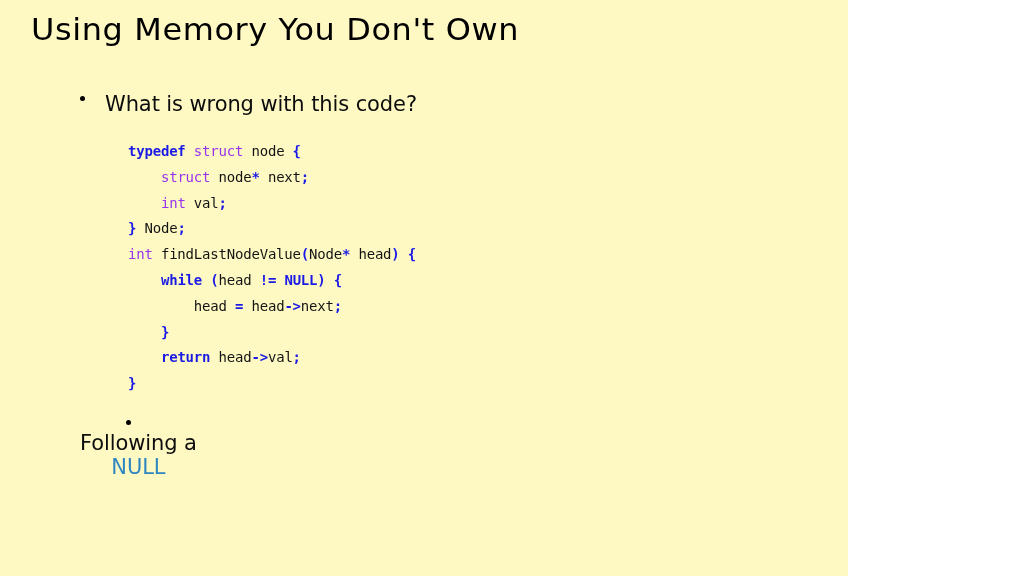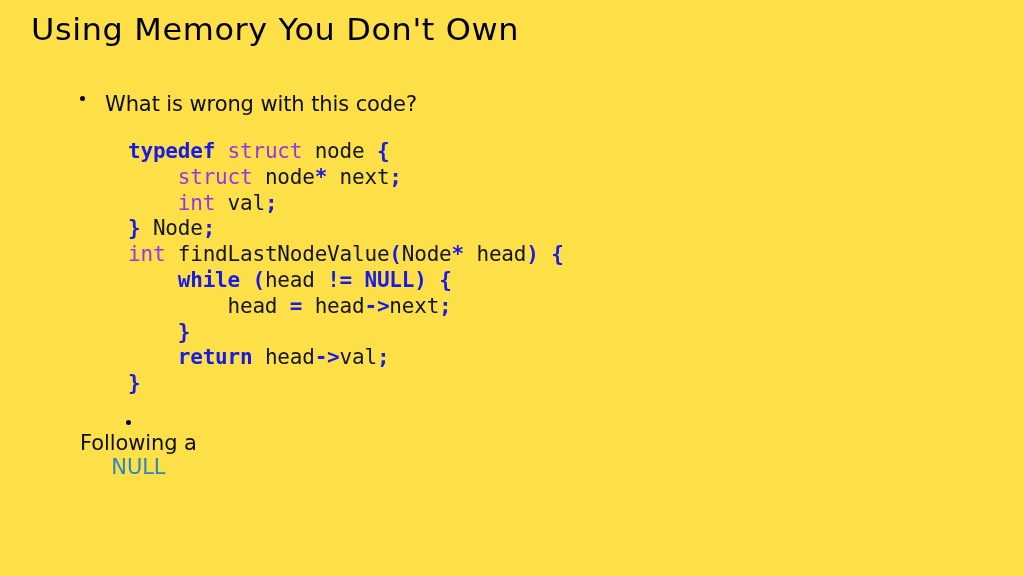--- a/index.html
+++ b/index.html
@@ -8,23 +8,23 @@
     padding: 0;
     background: #ffffff;
   }
   body {
     font-family: "Liberation Sans", sans-serif;
     -webkit-font-smoothing: antialiased;
   }
 
   .slide {
     position: relative;
-    width: 1024px;
+    width: 848px;
     height: 576px;
-    background: #fde047;
+    background: #fef9c3;
     overflow: hidden;
   }
 
   
   .slide-title {
     position: absolute;
     left: 31px;
     top: 11px;
     font-family: "DejaVu Sans", "Liberation Sans", sans-serif;
     font-size: 31px;
@@ -66,21 +66,21 @@
   .kw-null-text {
     color: #2e86c1;
   }
 
   
   .code-block {
     position: absolute;
     left: 128px;
     top: 139px;
     font-family: "DejaVu Sans Mono", "Liberation Mono", monospace;
-    font-size: 21px;
+    font-size: 14px;
     line-height: 25.8px;
     white-space: pre;
     color: #111111;
     letter-spacing: -0.2px;
   }
   .code-line { height: 25.8px; }
 
   
   .t-plain  { color: #141414; }
   .t-kw     { color: #1a1ae6; font-weight: bold; }

